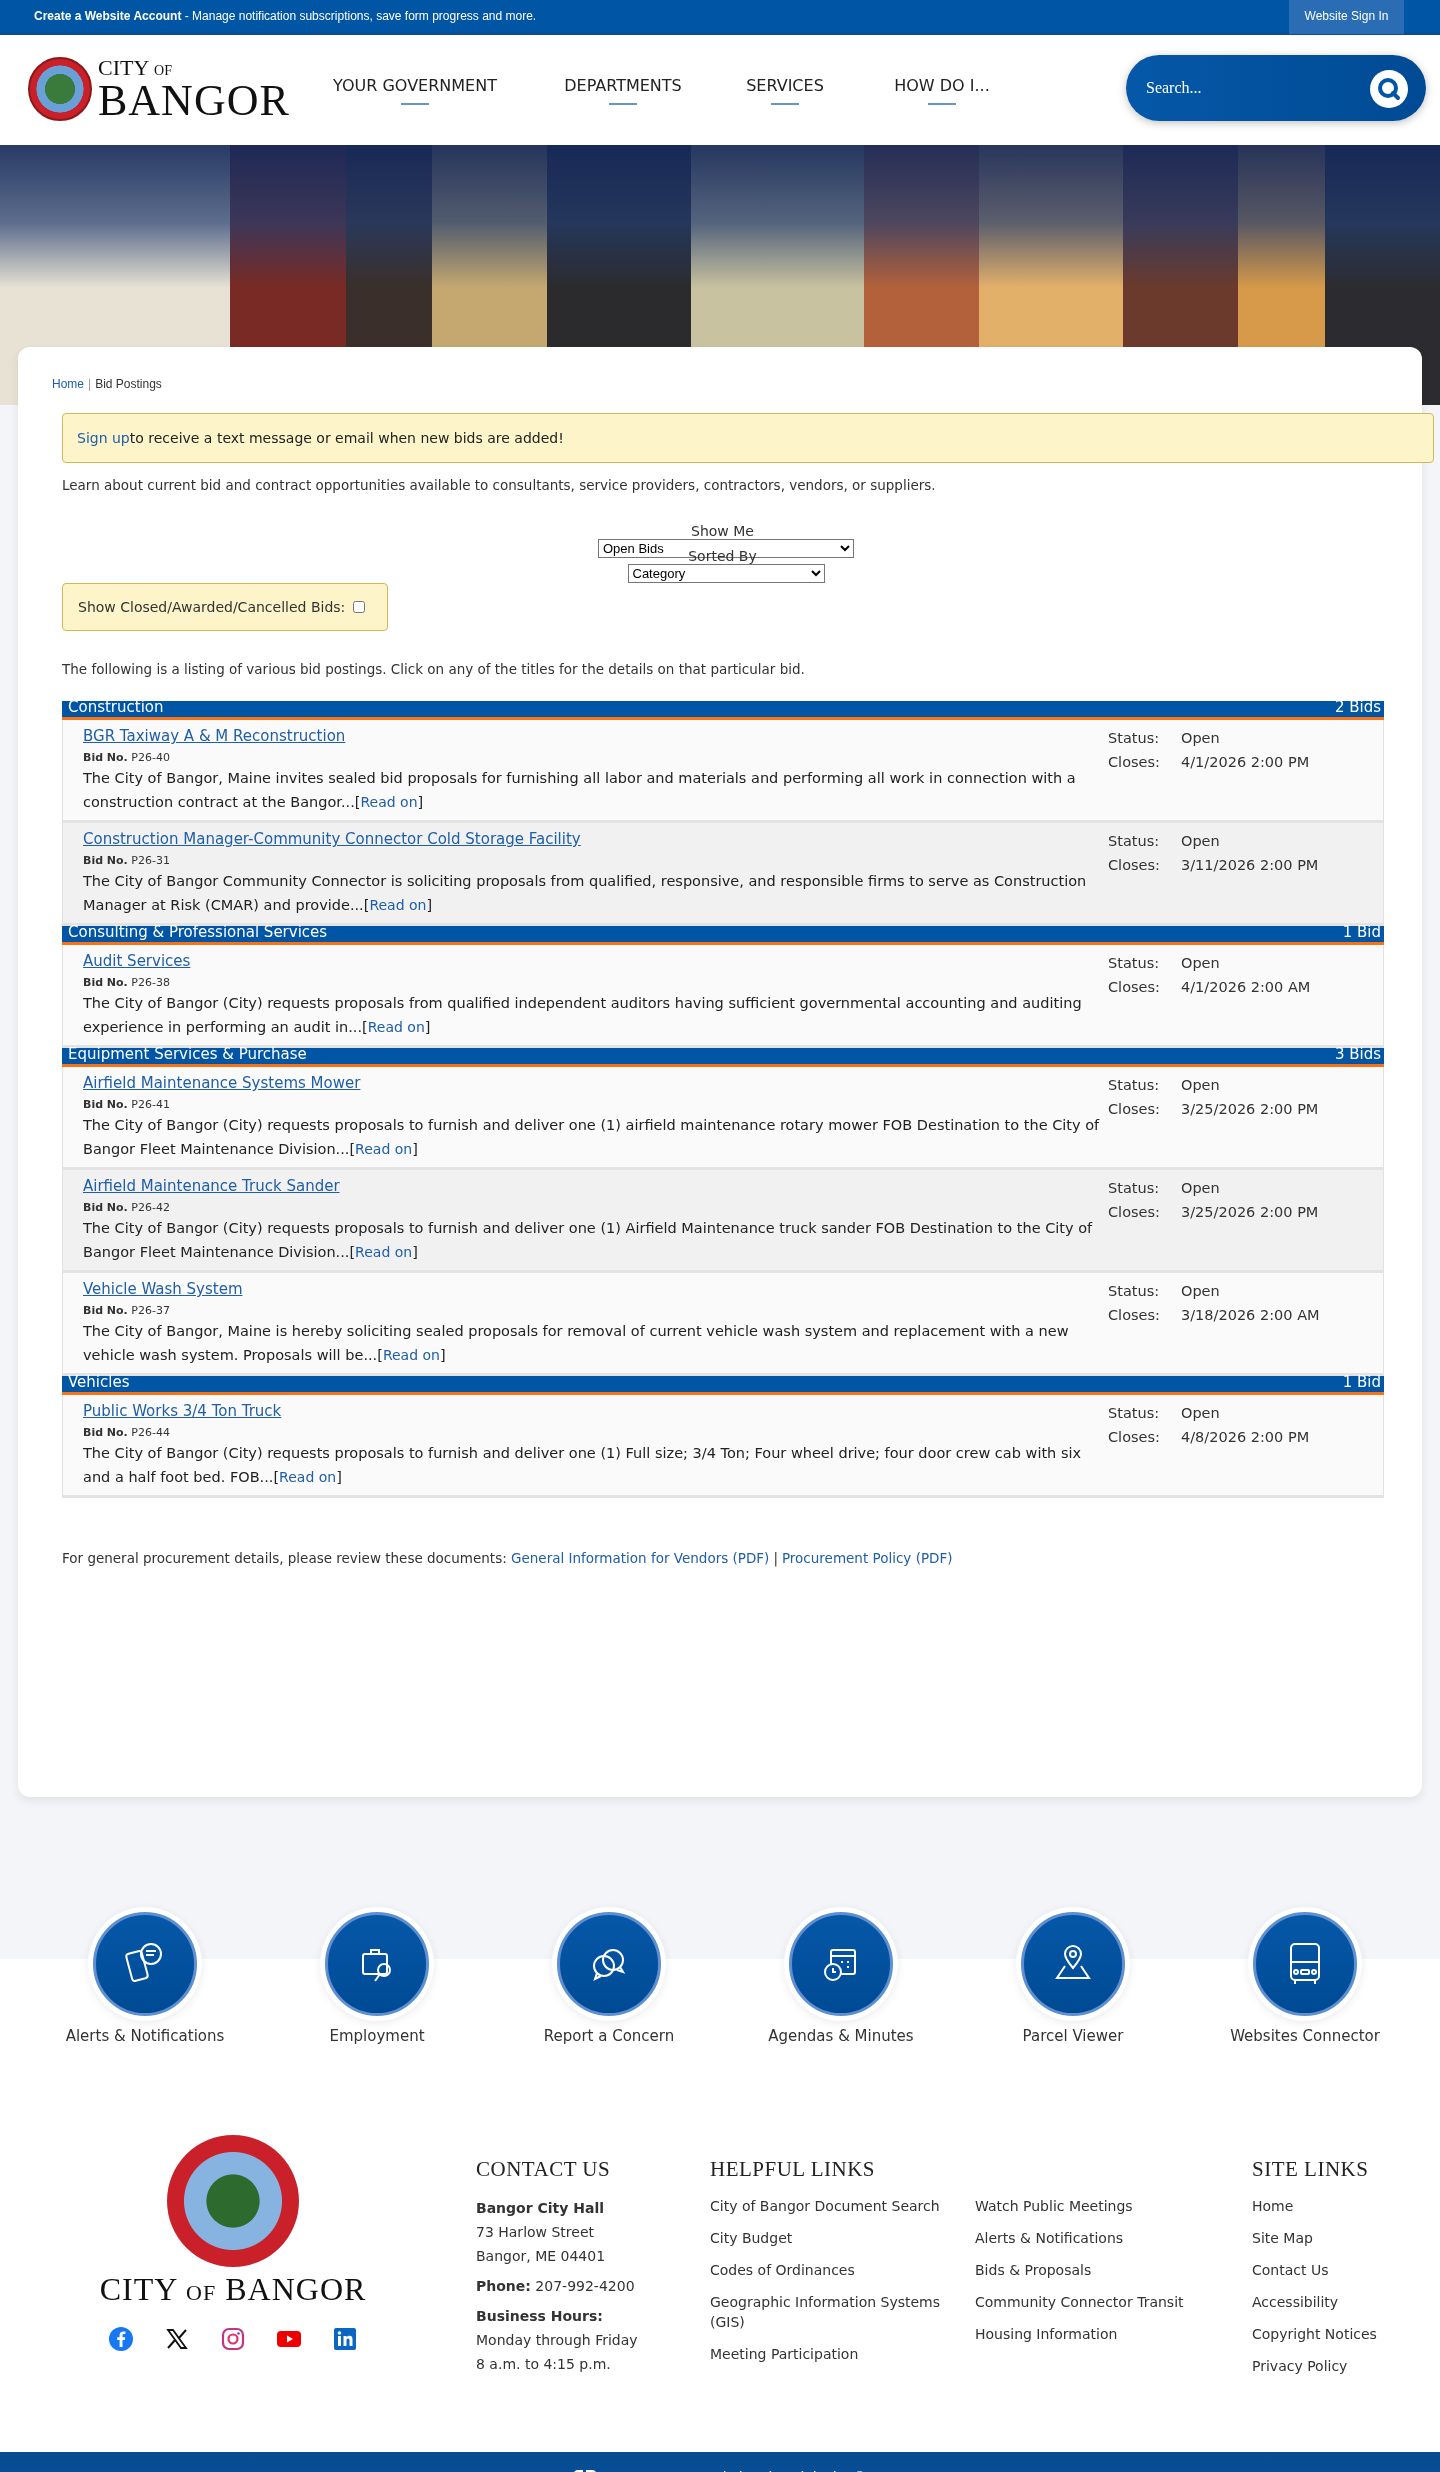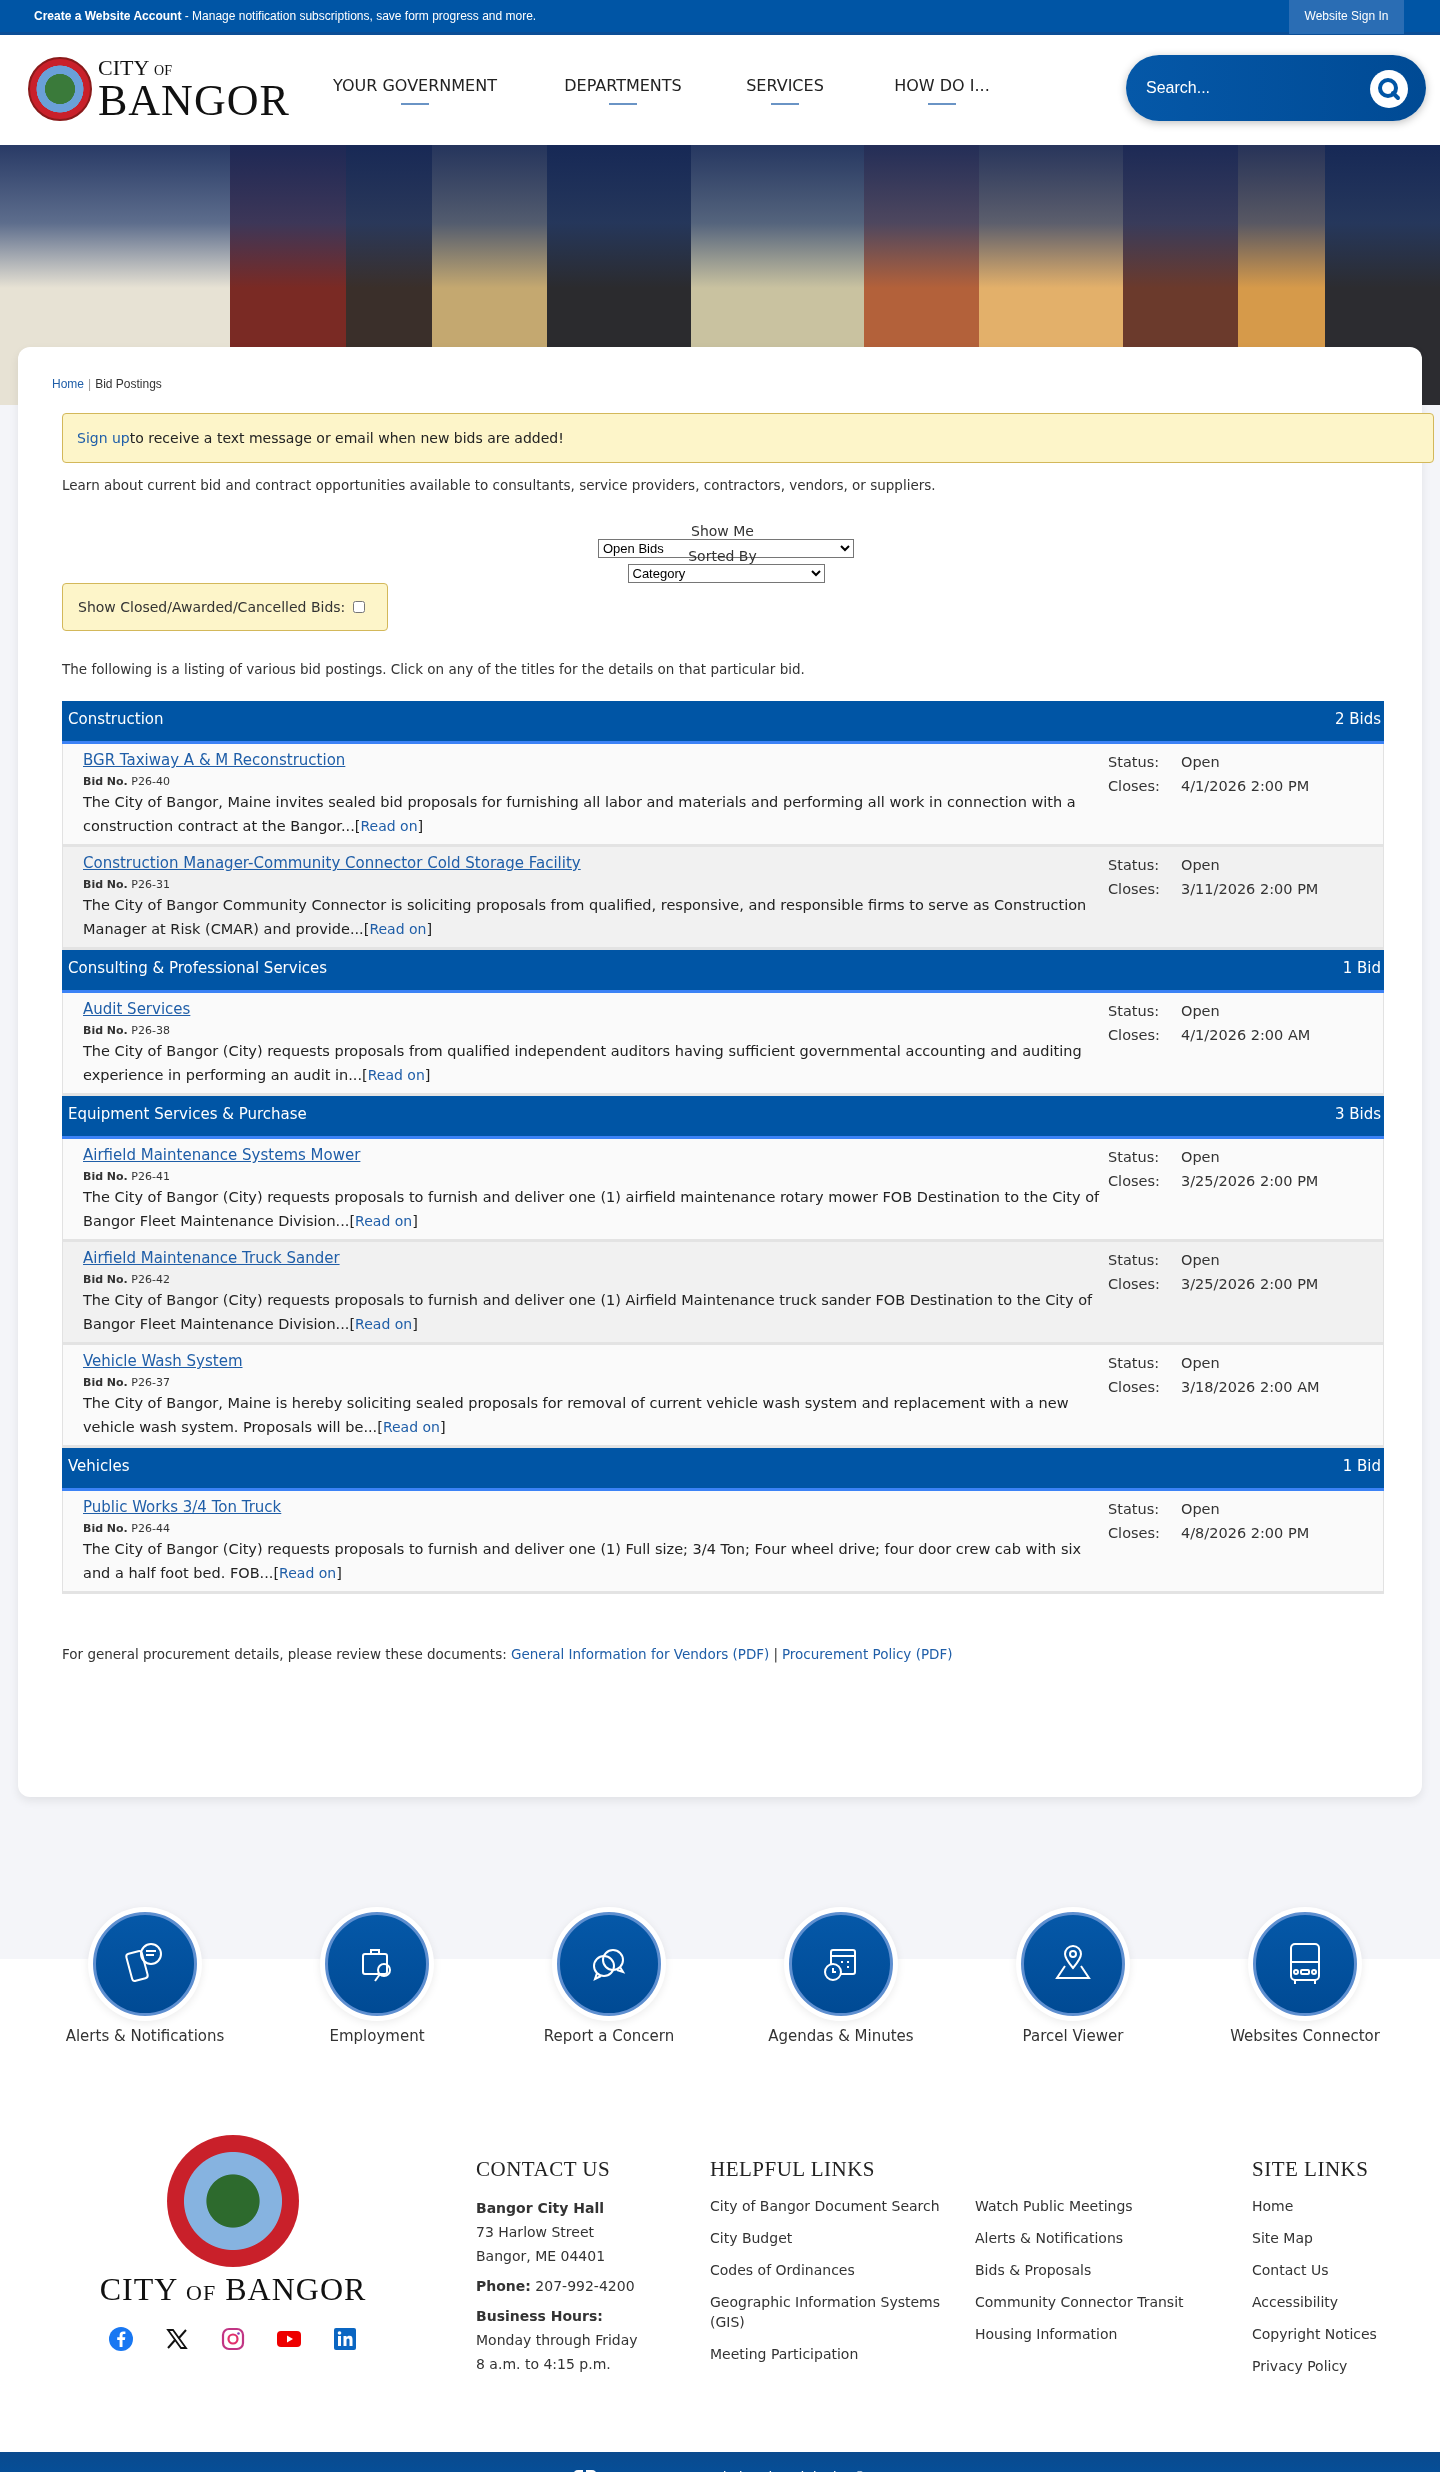--- a/index.html
+++ b/index.html
@@ -22,21 +22,21 @@
   .logo-text .city small { font-size: 14px; }
   .logo-text .bangor { font-size: 44px; letter-spacing: 1px; }
   .nav { display: flex; margin-left: 22px; }
   .nav-item { font-family: "DejaVu Sans", sans-serif; font-size: 16px; color: #222; text-align: center; position: relative; padding-bottom: 10px; }
   .nav-item::after { content: ""; position: absolute; left: 50%; bottom: 0; width: 28px; margin-left: -14px; height: 2px; background: #6a94c5; }
   .nav-item.n1 { margin-left: 0; width: 170px; }
   .nav-item.n2 { margin-left: 58px; width: 130px; }
   .nav-item.n3 { margin-left: 52px; width: 90px; }
   .nav-item.n4 { margin-left: 62px; width: 100px; }
   .search { position: absolute; right: 14px; top: 20px; width: 300px; height: 66px; border-radius: 33px; background: linear-gradient(90deg, #0558a8, #004a94); box-shadow: 0 2px 8px rgba(0,0,0,0.25); display: flex; align-items: center; padding-left: 20px; }
-  .search input { background: transparent; border: none; color: #fff; font-size: 16px; font-family: Liberation Sans, sans-serif; width: 200px; outline: none; }
+  .search input { background: transparent; border: none; color: #fff; font-size: 16px; font-family: Liberation Serif, serif; width: 200px; outline: none; }
   .search input::placeholder { color: #fff; }
   .search .btn { position: absolute; right: 18px; top: 15px; width: 38px; height: 38px; border-radius: 50%; background: #fff; display: flex; align-items: center; justify-content: center; }
 
   
   .hero { height: 260px; background:
       linear-gradient(180deg, rgba(20,40,90,0.9) 0%, rgba(35,60,110,0.7) 30%, rgba(0,0,0,0) 55%),
       linear-gradient(90deg, #e7e2d4 0 16%, #7a2a24 16% 24%, #3a2f2a 24% 30%, #c4a870 30% 38%, #2b2b2e 38% 48%, #c9c2a0 48% 60%, #b3613a 60% 68%, #e3b06a 68% 78%, #6b3a2c 78% 86%, #d69a4a 86% 92%, #2c2c30 92% 100%);
     position: relative; }
 
   
@@ -48,21 +48,21 @@
   .intro { margin: 14px 0 0 12px; font-family: "DejaVu Sans", sans-serif; font-size: 13.5px; color: #333; }
   .filters { margin: 30px 0 0 12px; font-family: "DejaVu Sans", sans-serif; font-size: 14px; color: #333; }
   .filter-row { display: flex; align-items: center; height: 25px; flex-direction: column; }
   .filter-row label { margin-right: 7px; }
   .filter-row select { font-family: "Liberation Sans", sans-serif; font-size: 13px; height: 20px; border: 1px solid #767676; background: #fff; }
   .closed-box { margin: 10px 0 0 12px; width: 326px; height: 48px; background: #fdf5c9; border: 1px solid #d3b85a; border-radius: 4px; display: flex; align-items: center; padding-left: 15px; font-family: "DejaVu Sans", sans-serif; font-size: 14px; color: #333; }
   .closed-box input { margin-left: 8px; width: 12px; height: 12px; }
   .listing-intro { margin: 30px 0 0 12px; font-family: "DejaVu Sans", sans-serif; font-size: 13.5px; color: #333; }
 
   .bids { margin: 24px 0 0 12px; width: 1322px; }
-  .cat-header { background: #0055a5; color: #fff; height: 43px; display: flex; align-items: center; justify-content: space-between; padding: 0 3px 4px 6px; font-family: "DejaVu Sans", sans-serif; font-size: 15px; border-bottom: 3px solid #3b82f6; }
+  .cat-header { background: #0055a5; color: #fff; height: 19px; display: flex; align-items: center; justify-content: space-between; padding: 0 3px 4px 6px; font-family: "DejaVu Sans", sans-serif; font-size: 15px; border-bottom: 3px solid #f97316; }
   .bid-row { display: flex; border: 1px solid #e2e2e2; border-top: none; background: #fafafa; padding: 6px 0 6px 20px; border-bottom: 3px solid #e3e3e3; }
   .bid-row.alt { background: #f1f1f1; }
   .bid-main { width: 1025px; }
   .bid-title { font-family: "DejaVu Sans", sans-serif; font-size: 15px; color: #1f5ea8; text-decoration: underline; display: inline-block; }
   .bid-no { font-family: "DejaVu Sans", sans-serif; font-size: 11px; color: #333; margin-top: 6px; }
   .bid-no b { font-weight: bold; }
   .bid-desc { font-family: "DejaVu Sans", sans-serif; font-size: 14.5px; color: #222; line-height: 24px; margin-top: 2px; }
   .bid-desc a { font-size: 14px; }
   .bid-meta { width: 260px; font-family: "DejaVu Sans", sans-serif; font-size: 14.5px; color: #333; padding-top: 0; }
   .meta-line { display: flex; height: 24px; align-items: center; }

